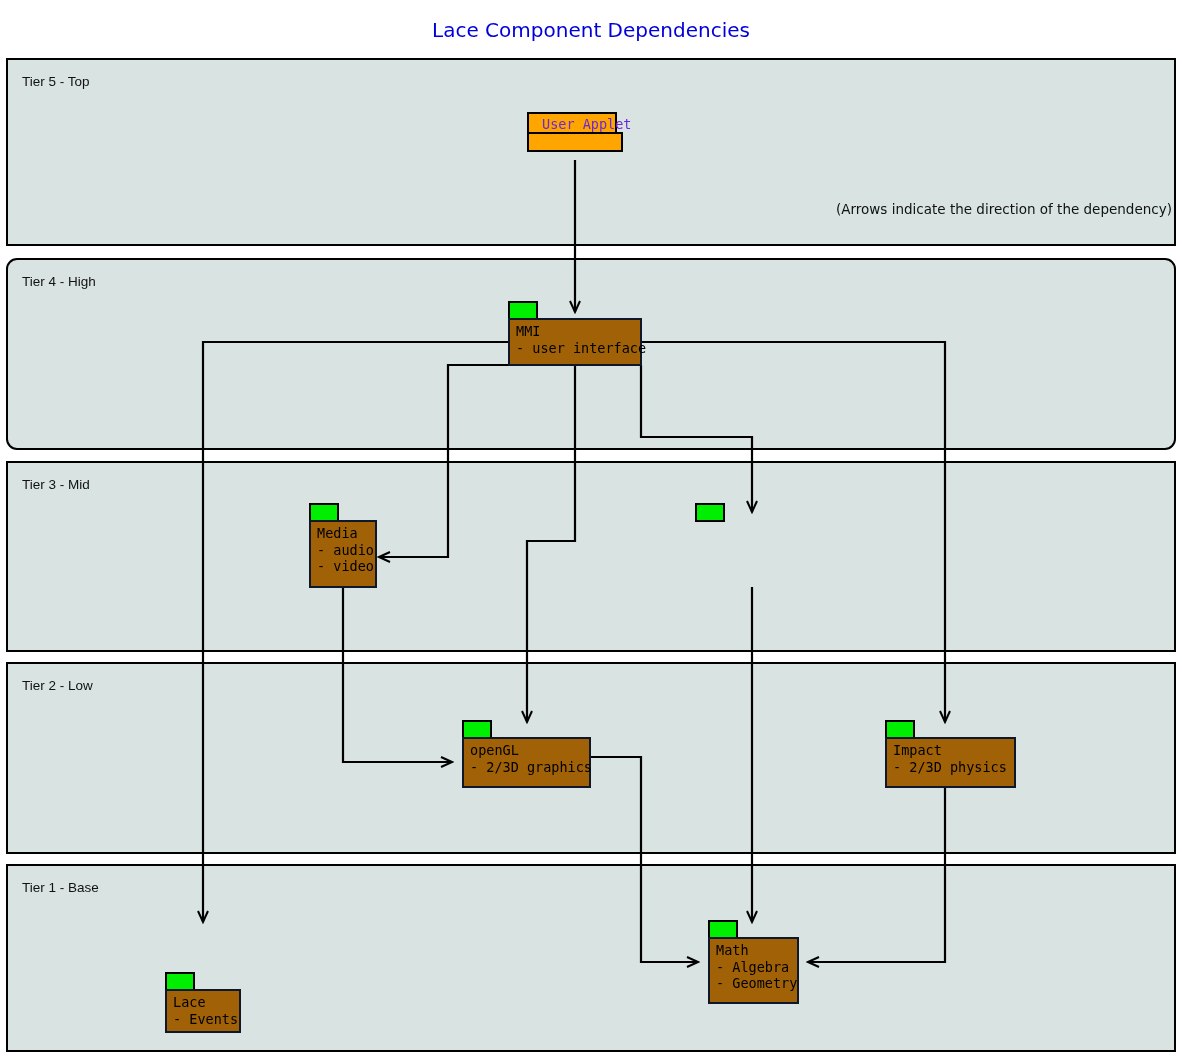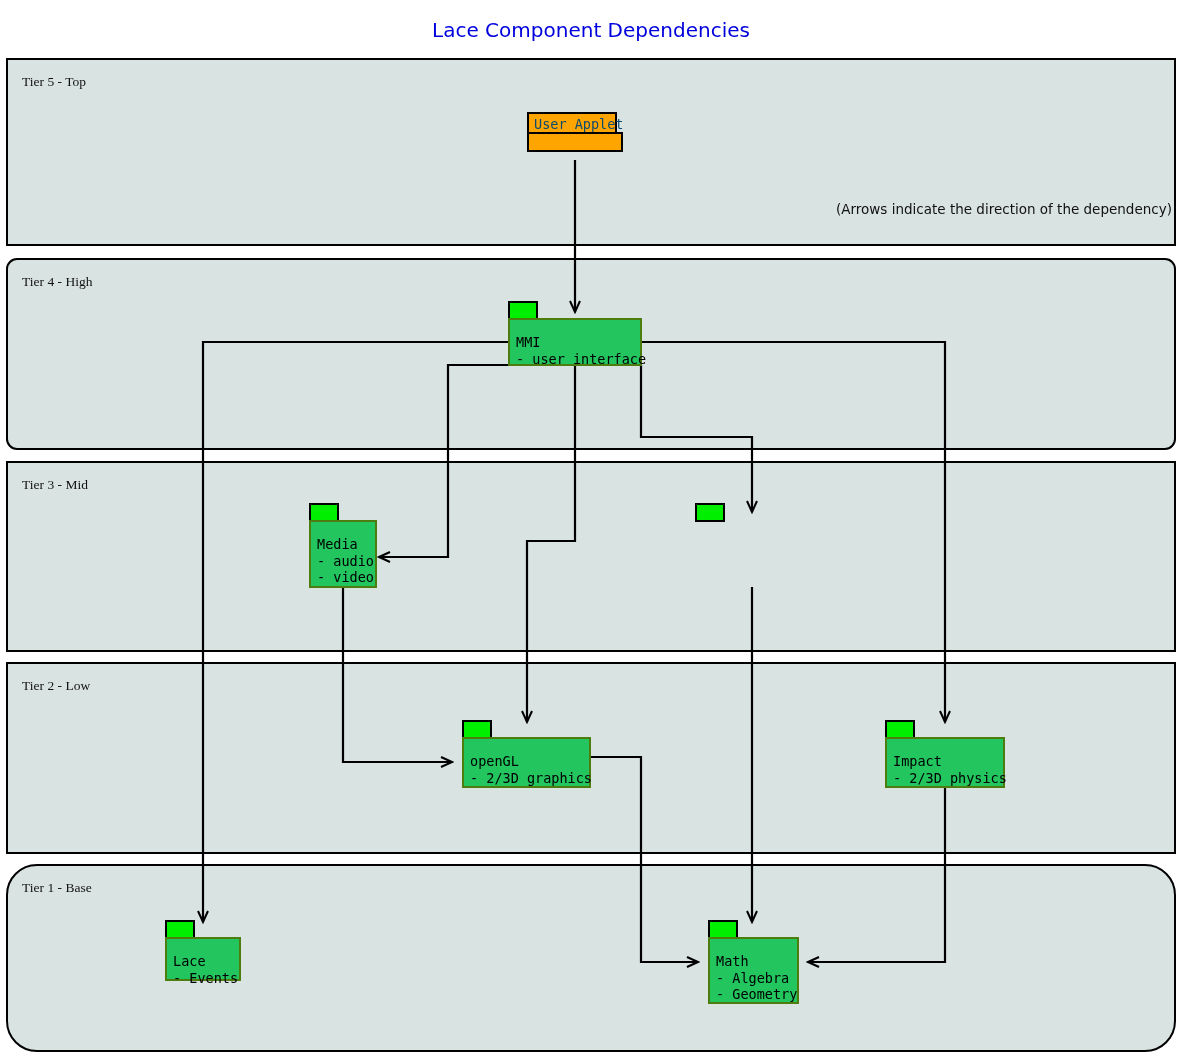--- a/index.html
+++ b/index.html
@@ -10,50 +10,50 @@
     position:absolute;left:0;top:18px;width:1182px;text-align:center;
     color:#0000dd;font-size:20px;font-family:"DejaVu Sans","Liberation Sans",sans-serif;
   }
 
   .tier{
     position:absolute;background:#d9e3e2;border:2px solid #000;
     box-sizing:border-box;
   }
   .tier-label{
     position:absolute;left:14px;top:14px;font-size:13.5px;color:#111;
-    font-family:Liberation Serif, serif;white-space:nowrap;
+    font-family:Liberation Sans, sans-serif;white-space:nowrap;
   }
   .note{
     position:absolute;font-size:13.5px;color:#111;white-space:nowrap;
     font-family:"DejaVu Sans","Liberation Sans",sans-serif;
   }
 
   
   .pkg{position:absolute;}
   .pkg .tab{
     position:absolute;left:0;top:0;height:19px;width:30px;
     border:2px solid #000;box-sizing:border-box;background:#00ee00;
   }
   .pkg .body{
     position:absolute;left:0;top:17px;right:0;bottom:0;
-    border:2px solid #4d7c0f;box-sizing:border-box;background:#22c55e;
-    padding:14px 5px 0 6px;
+    border:2px solid #0f172a;box-sizing:border-box;background:#a16207;
+    padding:3px 5px 0 6px;
   }
   .pkg .line{
     font-family:"DejaVu Sans Mono","Liberation Mono",monospace;
     font-size:13.5px;line-height:16.5px;color:#000;white-space:pre;
   }
 
   
   .applet{position:absolute;}
   .applet .top{
     position:absolute;left:0;top:0;width:90px;height:22px;
     border:2px solid #000;box-sizing:border-box;background:#ffa500;
     font-family:"DejaVu Sans Mono","Liberation Mono",monospace;
-    font-size:13.5px;line-height:18px;color:#0c4a6e;white-space:pre;padding:1px 0 0 5px;
+    font-size:13.5px;line-height:18px;color:#6d28d9;white-space:pre;padding:1px 0 0 13px;
   }
   .applet .bot{
     position:absolute;left:0;top:20px;width:96px;height:20px;
     border:2px solid #000;box-sizing:border-box;background:#ffa500;
   }
 
   #wires{position:absolute;left:0;top:0;width:1182px;height:1056px;pointer-events:none;}
 </style>
 </head>
 <body>
@@ -69,21 +69,21 @@
 </div>
 
 <div class="tier" style="left:6px;top:461px;width:1170px;height:191px;">
   <div class="tier-label">Tier 3 - Mid</div>
 </div>
 
 <div class="tier" style="left:6px;top:662px;width:1170px;height:192px;">
   <div class="tier-label">Tier 2 - Low</div>
 </div>
 
-<div class="tier" style="left:6px;top:864px;width:1170px;height:188px;border-radius:31px;">
+<div class="tier" style="left:6px;top:864px;width:1170px;height:188px;">
   <div class="tier-label">Tier 1 - Base</div>
 </div>
 
 <div class="note" style="left:836px;top:201px;text-align:center;">(Arrows indicate the direction of the dependency)</div>
 
 <svg id="wires" viewBox="0 0 1182 1056" width="1182" height="1056">
   <defs>
     <marker id="ah" markerWidth="14" markerHeight="14" refX="12" refY="6" orient="auto" markerUnits="userSpaceOnUse">
       <path d="M1,1 L12,6 L1,11" fill="none" stroke="#000" stroke-width="2"></path>
     </marker>
@@ -139,29 +139,29 @@
 </div>
 
 <div class="pkg" style="left:462px;top:720px;width:129px;height:68px;">
   <div class="tab"></div>
   <div class="body">
     <div class="line">openGL</div>
     <div class="line">- 2/3D graphics</div>
   </div>
 </div>
 
-<div class="pkg" style="left:885px;top:720px;width:120px;height:68px;">
+<div class="pkg" style="left:885px;top:720px;width:131px;height:68px;">
   <div class="tab"></div>
   <div class="body">
     <div class="line">Impact</div>
     <div class="line">- 2/3D physics</div>
   </div>
 </div>
 
-<div class="pkg" style="left:165px;top:920px;width:76px;height:61px;">
+<div class="pkg" style="left:165px;top:972px;width:76px;height:61px;">
   <div class="tab"></div>
   <div class="body">
     <div class="line">Lace</div>
     <div class="line">- Events</div>
   </div>
 </div>
 
 <div class="pkg" style="left:708px;top:920px;width:91px;height:84px;">
   <div class="tab"></div>
   <div class="body">

